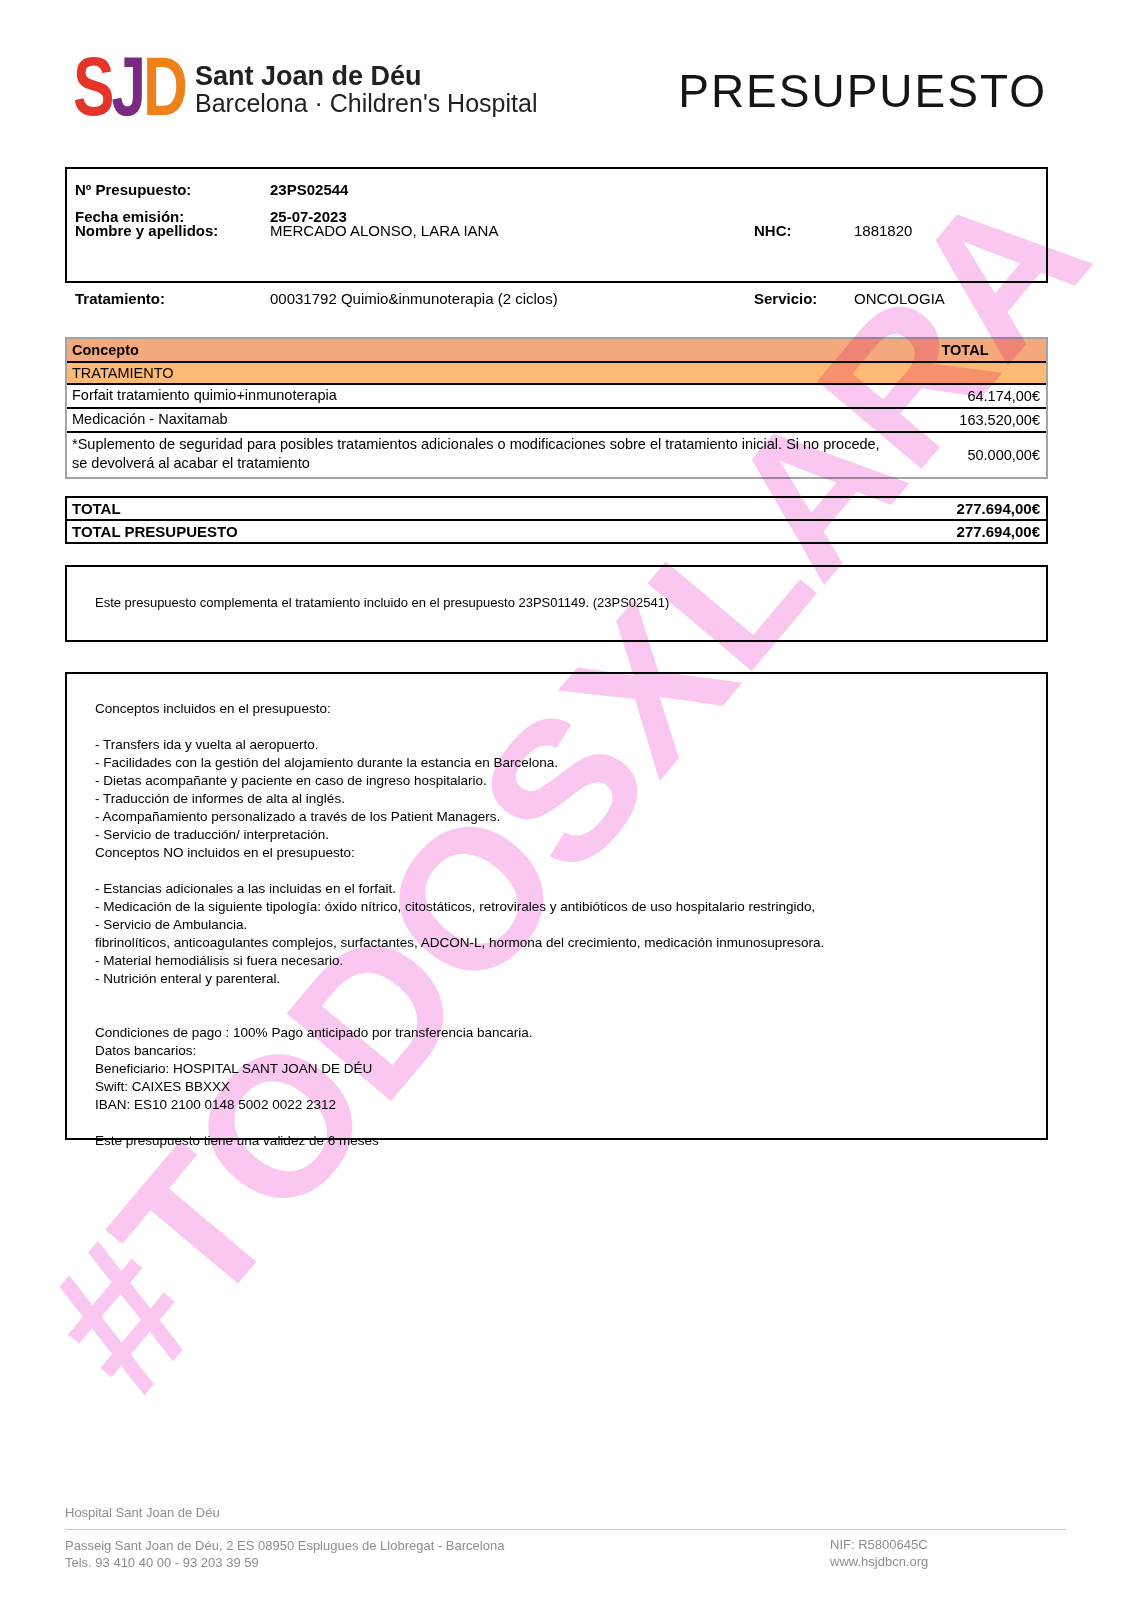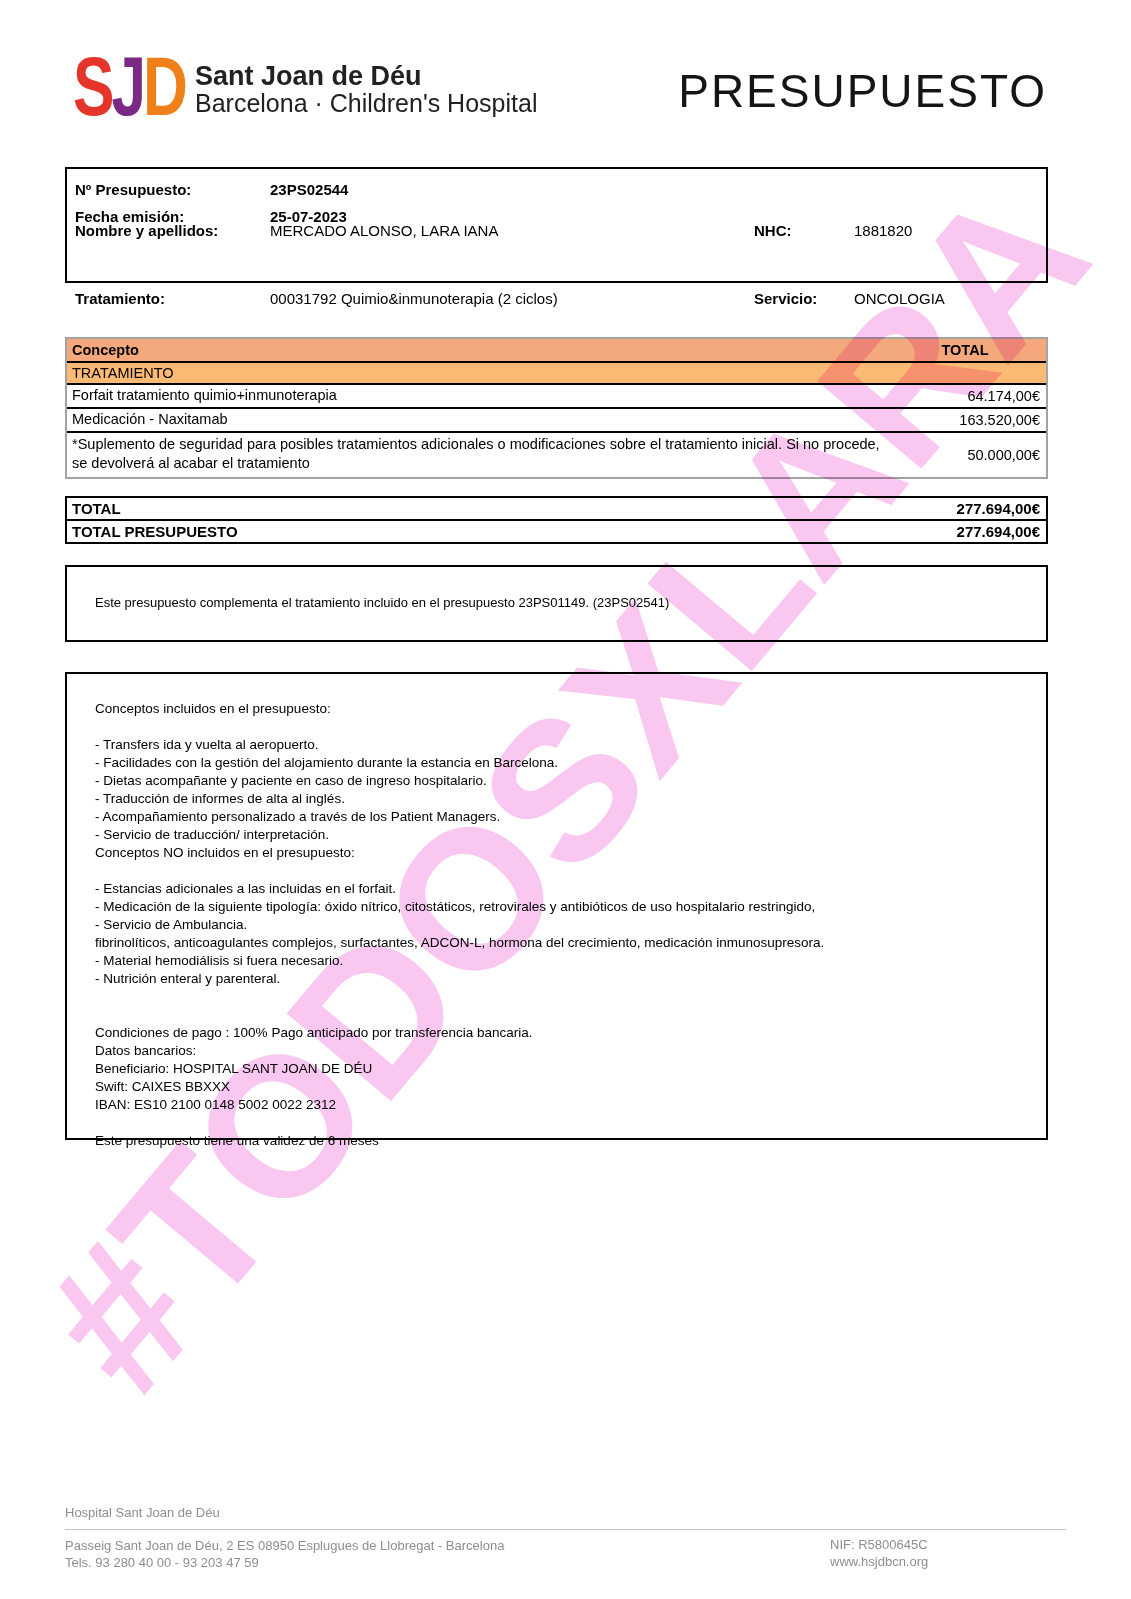--- a/index.html
+++ b/index.html
@@ -177,20 +177,20 @@
     <div class="dline"></div>
     <div class="dline">Este presupuesto tiene una validez de 6 meses</div>
   </div>
 
   <div class="watermark">#TODOSXLARA</div>
 
   <div class="footer">
     <div class="f-hosp">Hospital Sant Joan de Déu</div>
     <div class="f-rule"></div>
     <div class="f-addr">Passeig Sant Joan de Déu, 2 ES 08950 Esplugues de Llobregat - Barcelona</div>
-    <div class="f-tels">Tels. 93 280 40 00 - 93 203 47 59</div>
+    <div class="f-tels">Tels. 93 410 40 00 - 93 203 39 59</div>
     <div class="f-right">
       <div>NIF: R5800645C</div>
       <div>www.hsjdbcn.org</div>
     </div>
   </div>
 
 </div>
 
 </body></html>

